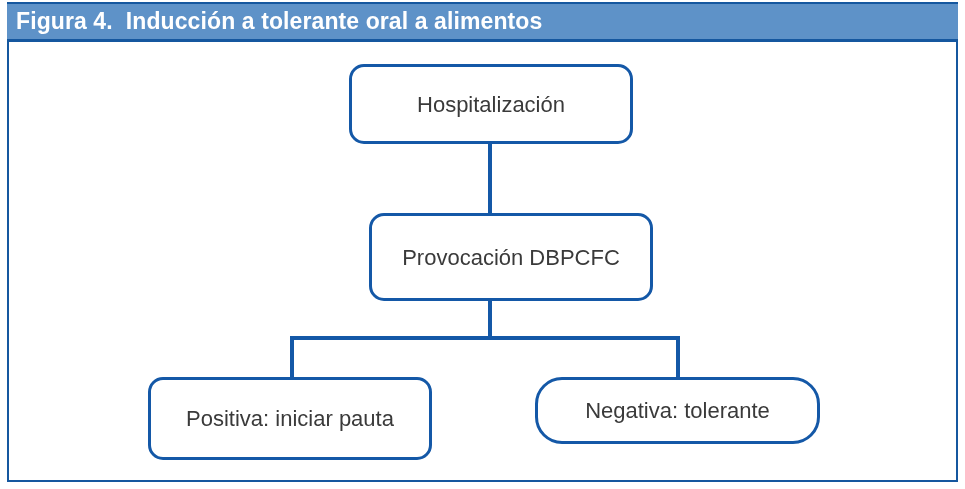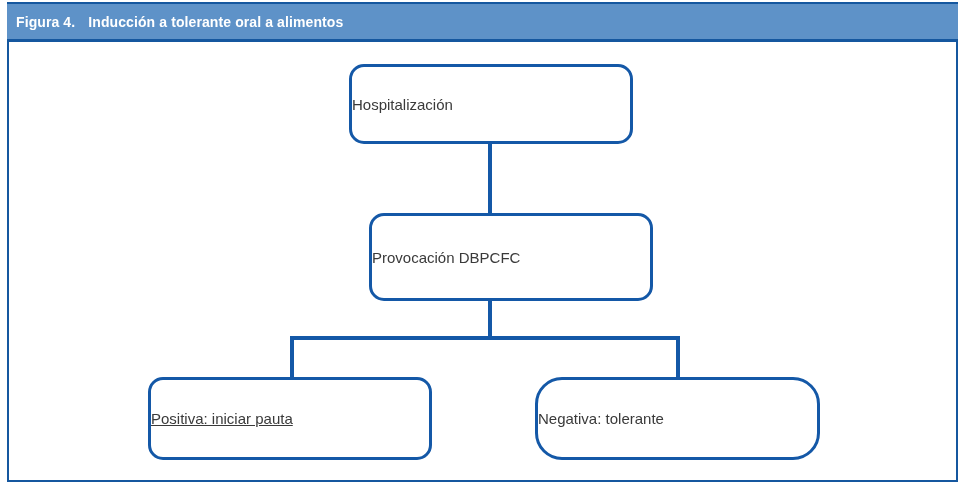--- a/index.html
+++ b/index.html
@@ -22,21 +22,21 @@
     top: 2px;
     width: 951px;
     height: 40px;
     box-sizing: border-box;
     background: var(--header-fill, #5E92C8);
     border-top: 2px solid var(--line-blue, #15579F);
     border-bottom: 3px solid var(--line-blue, #15579F);
     display: flex;
     align-items: center;
     color: #ffffff;
-    font-size: 14px;
+    font-size: 23px;
     font-weight: bold;
     letter-spacing: 0.1px;
   }
   .fig-header .fig-label {
     padding-left: 9px;
     white-space: pre;
   }
   .fig-header .fig-title {
     margin-left: 13px;
     white-space: pre;
@@ -56,30 +56,31 @@
   }
   
   .flow-node {
     position: absolute;
     box-sizing: border-box;
     background: #ffffff;
     border: 3px solid var(--node-border, #1458A7);
     border-radius: 15px;
     display: flex;
     align-items: center;
+    justify-content: center;
     text-align: center;
-    font-size: 15px;
+    font-size: 22px;
     line-height: 25px;
     color: var(--node-text, #3A3A3A);
     z-index: 2;
   }
   #node-hospitalizacion { left: 349px; top: 64px;  width: 284px; height: 80px; }
   #node-provocacion     { left: 369px; top: 213px; width: 284px; height: 88px; }
-  #node-positiva        { left: 148px; top: 377px; width: 284px; height: 83px; text-decoration: underline; }
-  #node-negativa        { left: 535px; top: 377px; width: 285px; height: 83px; border-radius: 27px; }
+  #node-positiva        { left: 148px; top: 377px; width: 284px; height: 83px; }
+  #node-negativa        { left: 535px; top: 377px; width: 285px; height: 67px; border-radius: 27px; }
   
   .connector {
     position: absolute;
     background: var(--line-blue-strong, #1458A7);
     z-index: 1;
   }
   #conn-v1     { left: 488px; top: 142px; width: 4px;   height: 73px; }
   #conn-v2     { left: 488px; top: 299px; width: 4px;   height: 41px; }
   #conn-h      { left: 290px; top: 336px; width: 390px; height: 4px;  }
   #conn-v-left { left: 290px; top: 336px; width: 4px;   height: 43px; }

